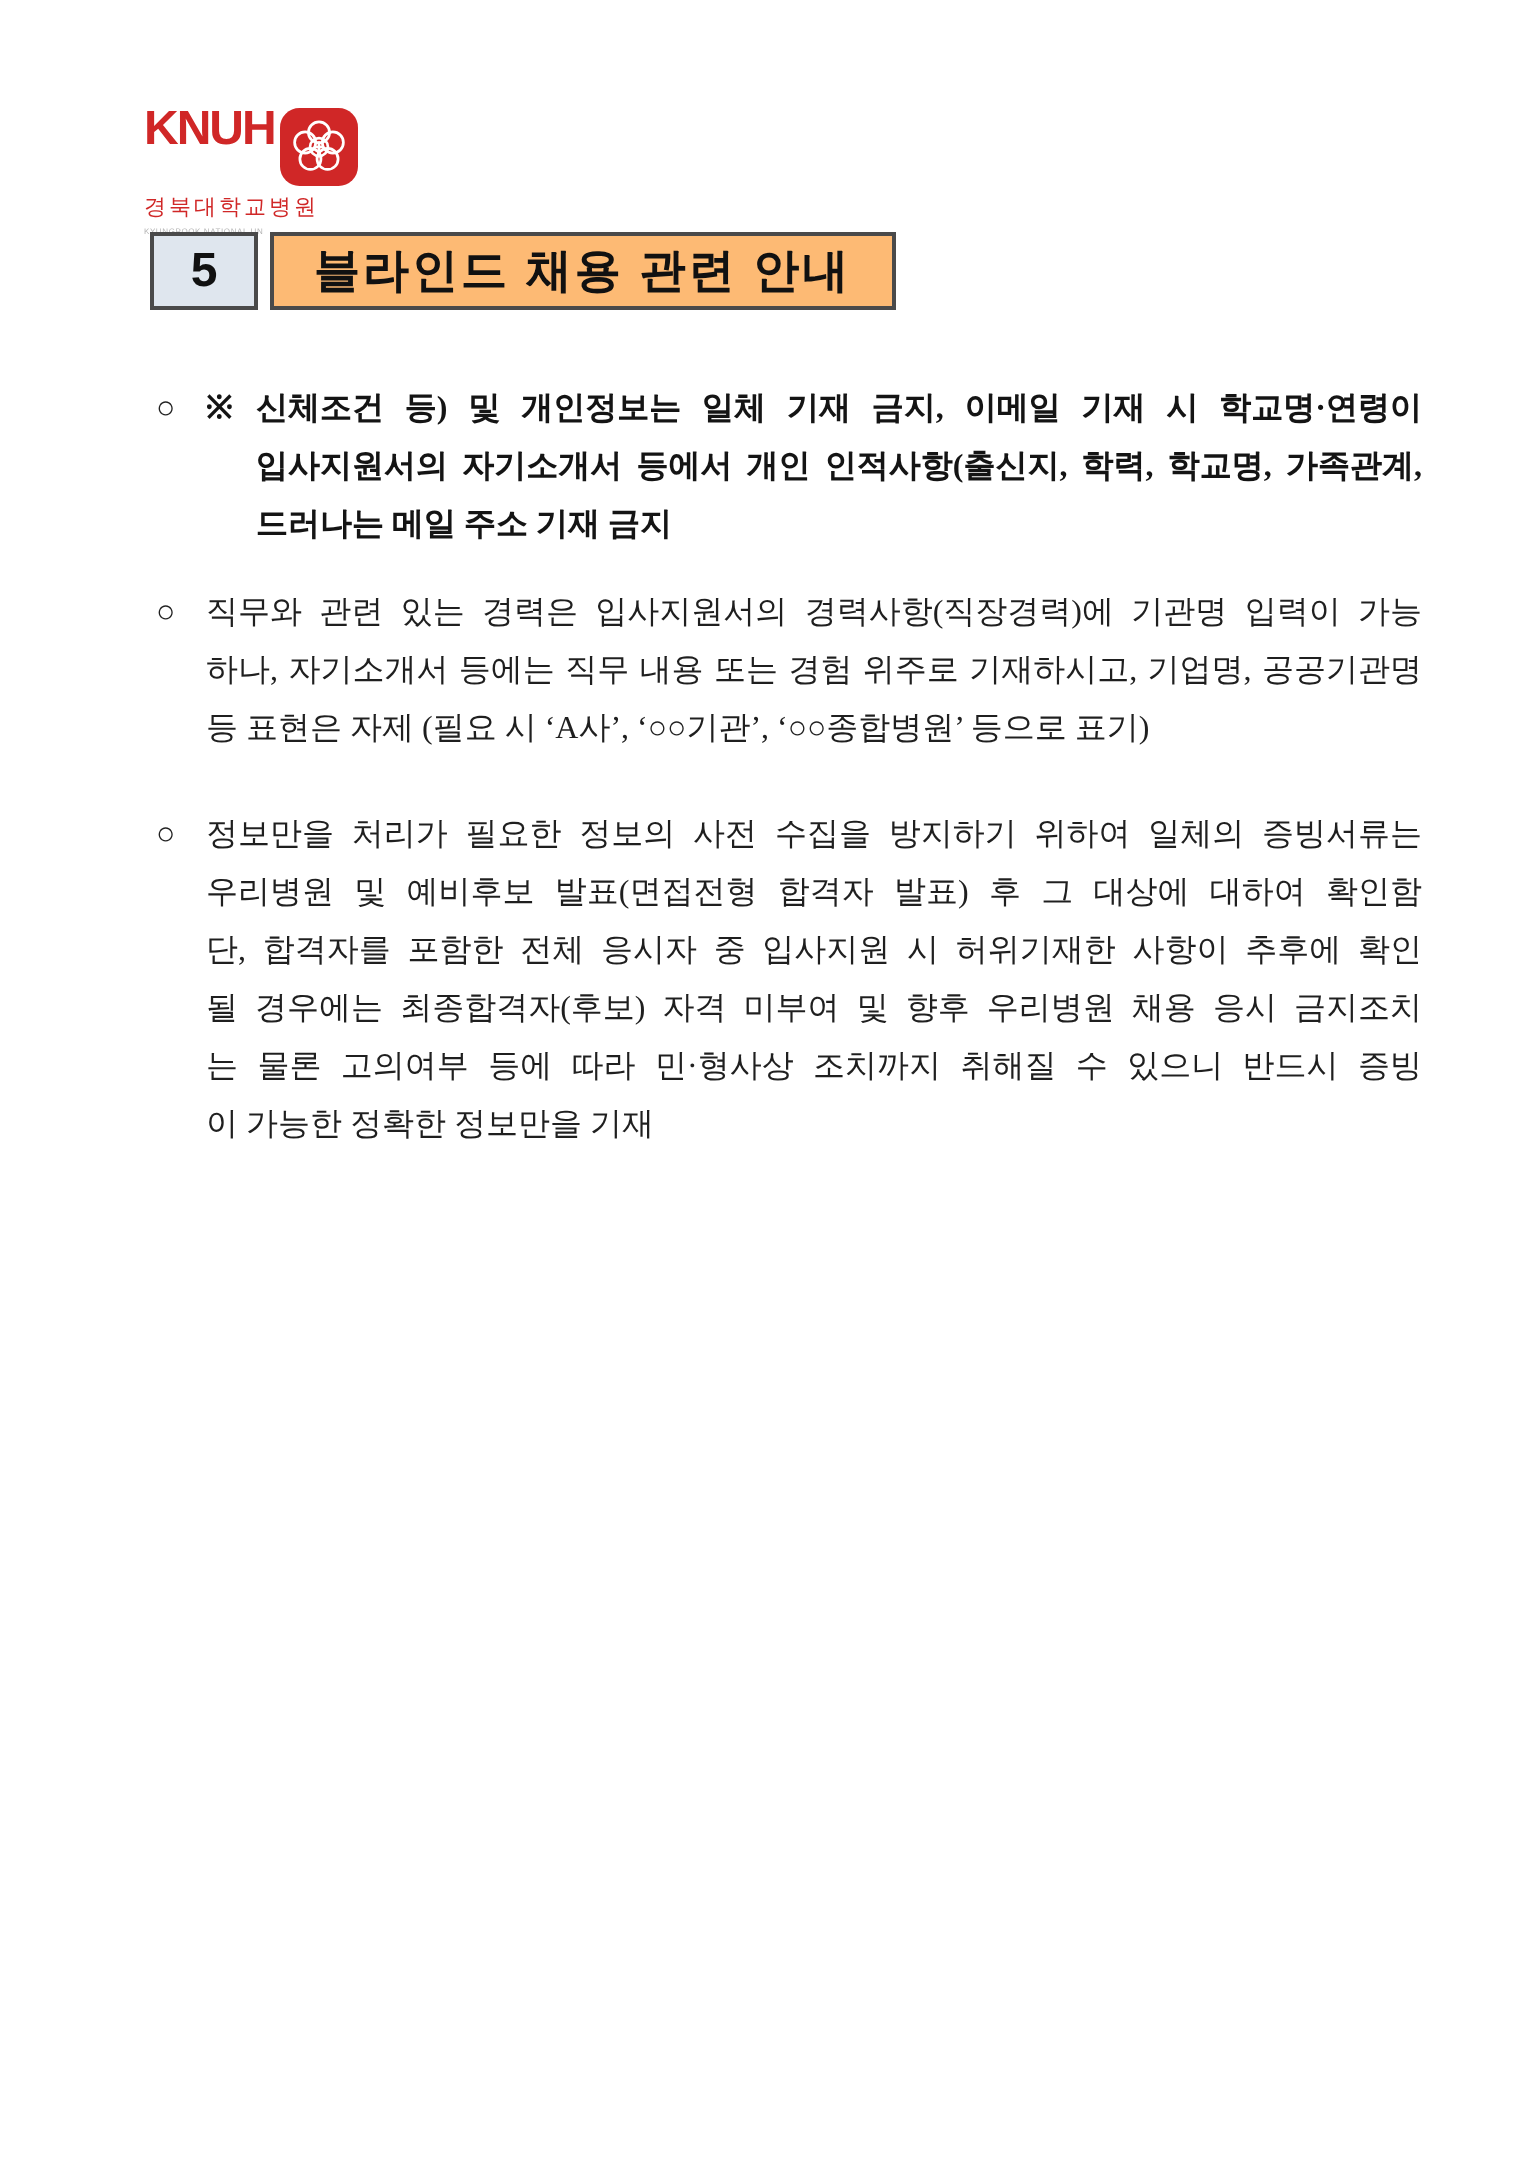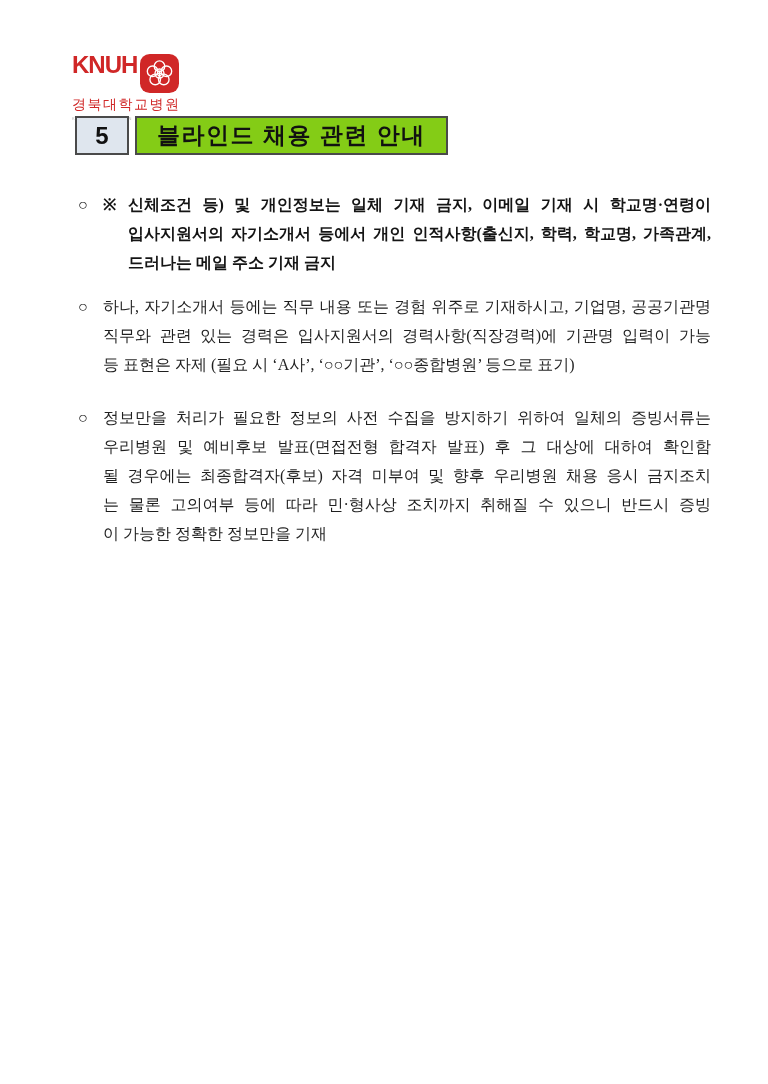--- a/index.html
+++ b/index.html
@@ -16,42 +16,42 @@
   
   .logo { position: absolute; left: 72px; top: 54px; display: flex; align-items: flex-start; }
   .logo-text { display: flex; flex-direction: column; width: 60px; }
   .logo-acronym {
     font-family: "Liberation Sans", sans-serif;
     font-weight: bold; font-size: 24px; line-height: 22px;
     color: #d02727; letter-spacing: -1px;
   }
   .logo-korean {
     font-family: "Liberation Sans", sans-serif;
-    font-size: 14px; color: #d02727; letter-spacing: 1.5px;
+    font-size: 11px; color: #d02727; letter-spacing: 1.5px;
     white-space: nowrap; margin-top: 20px;
   }
   .logo-english {
     font-family: "Liberation Sans", sans-serif;
     font-size: 4px; color: #b4b4b4; letter-spacing: 0.3px;
     white-space: nowrap; margin-top: 2px; overflow: hidden; width: 60px;
   }
   .emblem { margin-left: 8px; width: 39px; height: 39px; }
 
   
   .heading { position: absolute; left: 75px; top: 116px; display: flex; gap: 6px;
     font-family: "Liberation Sans", sans-serif; }
   .num-box {
     width: 54px; height: 39px;
     background: #dfe6ee; border: 2px solid #4a4a4a;
     display: flex; align-items: center; justify-content: center;
     font-weight: bold; font-size: 24px; color: #111111;
   }
   .title-box {
     height: 39px; padding: 0 20px;
-    background: #84cc16; border: 2px solid #4a4a4a;
+    background: #fdba74; border: 2px solid #4a4a4a;
     display: flex; align-items: center;
     font-weight: bold; font-size: 23px; color: #111111; letter-spacing: 1.5px;
     white-space: nowrap;
   }
 
   
   .content {
     position: absolute; left: 78px; top: 190px; width: 633px;
     font-size: 16px; line-height: 29px; color: #1f1f1f;
   }
@@ -111,31 +111,32 @@
             <div class="line">신체조건 등) 및 개인정보는 일체 기재 금지, 이메일 기재 시 학교명·연령이</div>
             <div class="line">입사지원서의 자기소개서 등에서 개인 인적사항(출신지, 학력, 학교명, 가족관계,</div>
             <div class="line last">드러나는 메일 주소 기재 금지</div>
           </div>
       </div>
     </div>
 
     <div class="bullet gap-sm">
       <span class="bullet-marker">○</span>
       <div>
+          <div class="line">직무와 관련 있는 경력은 입사지원서의 경력사항(직장경력)에 기관명 입력이 가능</div>
           <div class="line">하나, 자기소개서 등에는 직무 내용 또는 경험 위주로 기재하시고, 기업명, 공공기관명</div>
-          <div class="line">직무와 관련 있는 경력은 입사지원서의 경력사항(직장경력)에 기관명 입력이 가능</div>
           <div class="line last">등 표현은 자제 (필요 시 ‘A사’, ‘○○기관’, ‘○○종합병원’ 등으로 표기)</div>
         </div>
     </div>
 
     <div class="bullet gap-md">
       <span class="bullet-marker">○</span>
       <div>
           <div class="line">정보만을 처리가 필요한 정보의 사전 수집을 방지하기 위하여 일체의 증빙서류는</div>
           <div class="line">우리병원 및 예비후보 발표(면접전형 합격자 발표) 후 그 대상에 대하여 확인함</div>
+          <div class="line">단, 합격자를 포함한 전체 응시자 중 입사지원 시 허위기재한 사항이 추후에 확인</div>
           <div class="line">될 경우에는 최종합격자(후보) 자격 미부여 및 향후 우리병원 채용 응시 금지조치</div>
           <div class="line">는 물론 고의여부 등에 따라 민·형사상 조치까지 취해질 수 있으니 반드시 증빙</div>
           <div class="line last">이 가능한 정확한 정보만을 기재</div>
         </div>
     </div>
 
   </div>
 
   <div class="footer">- 13 -</div>
 

